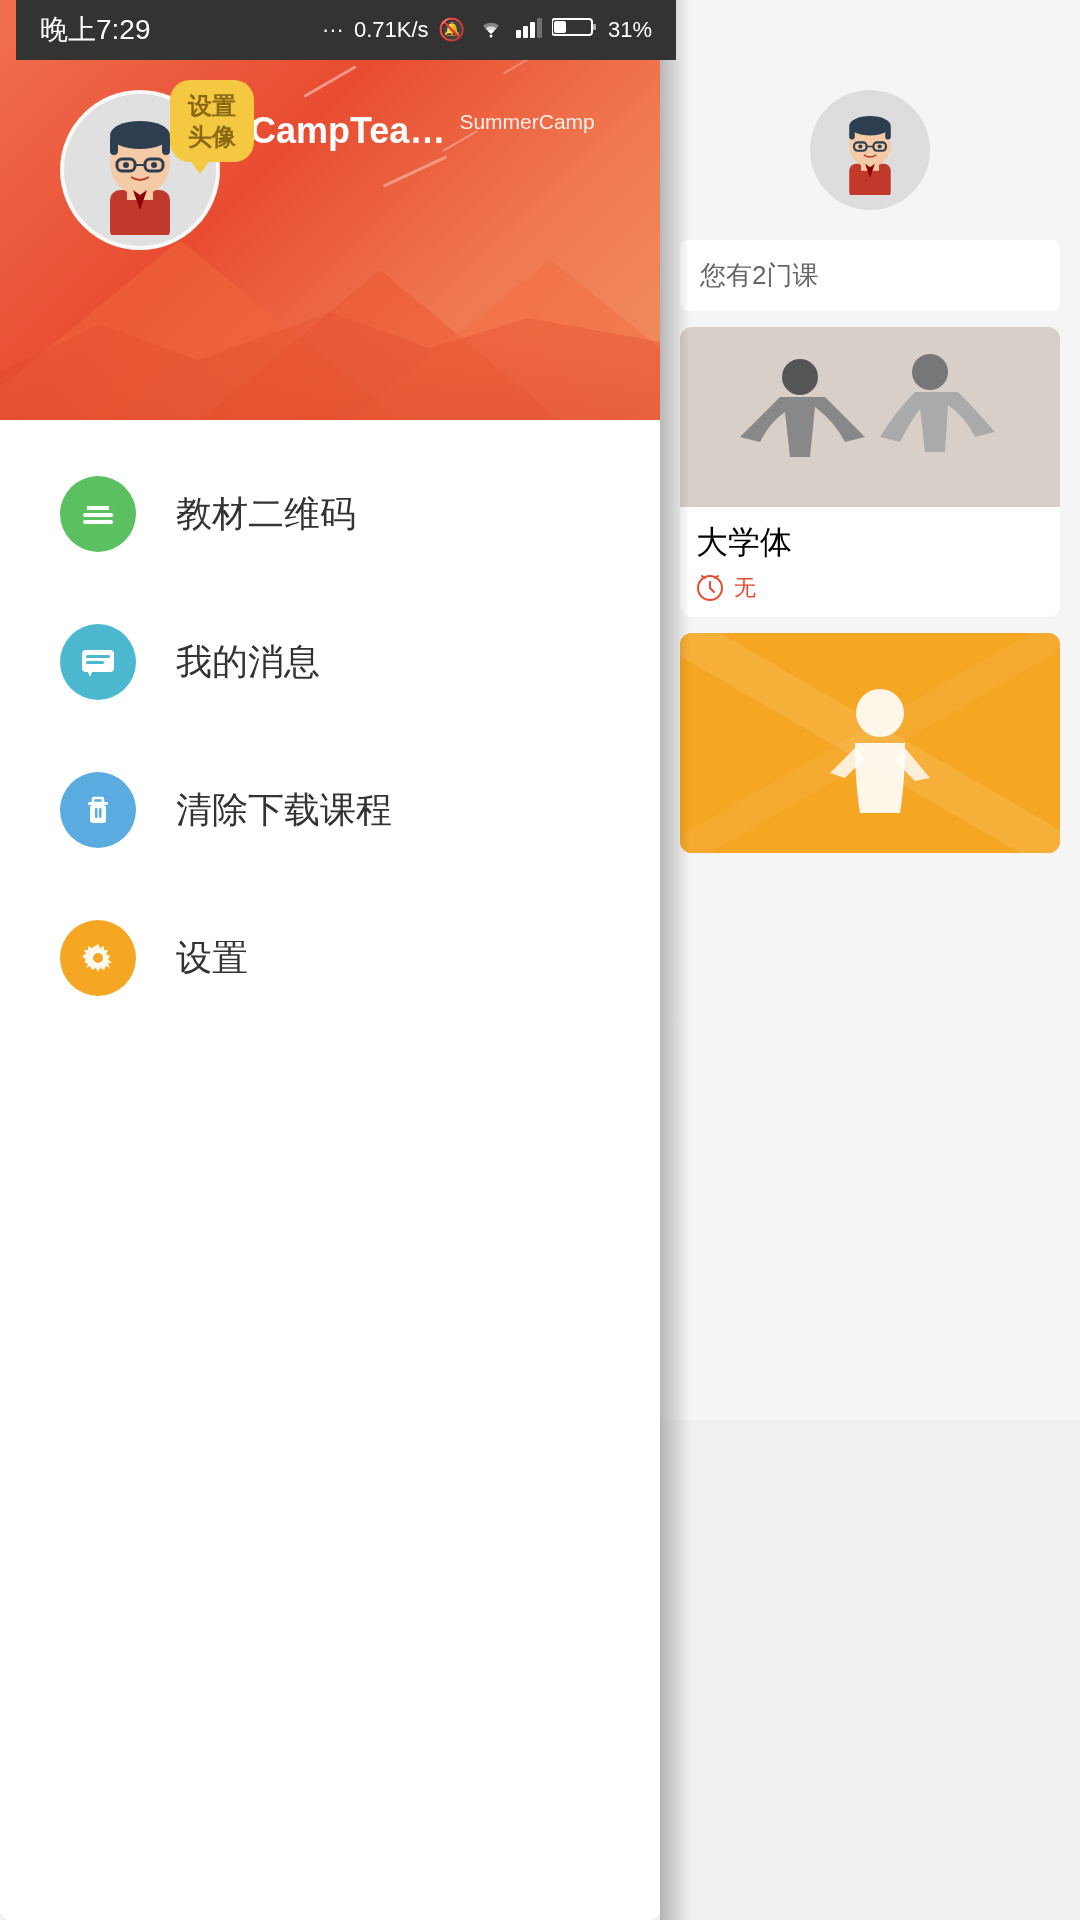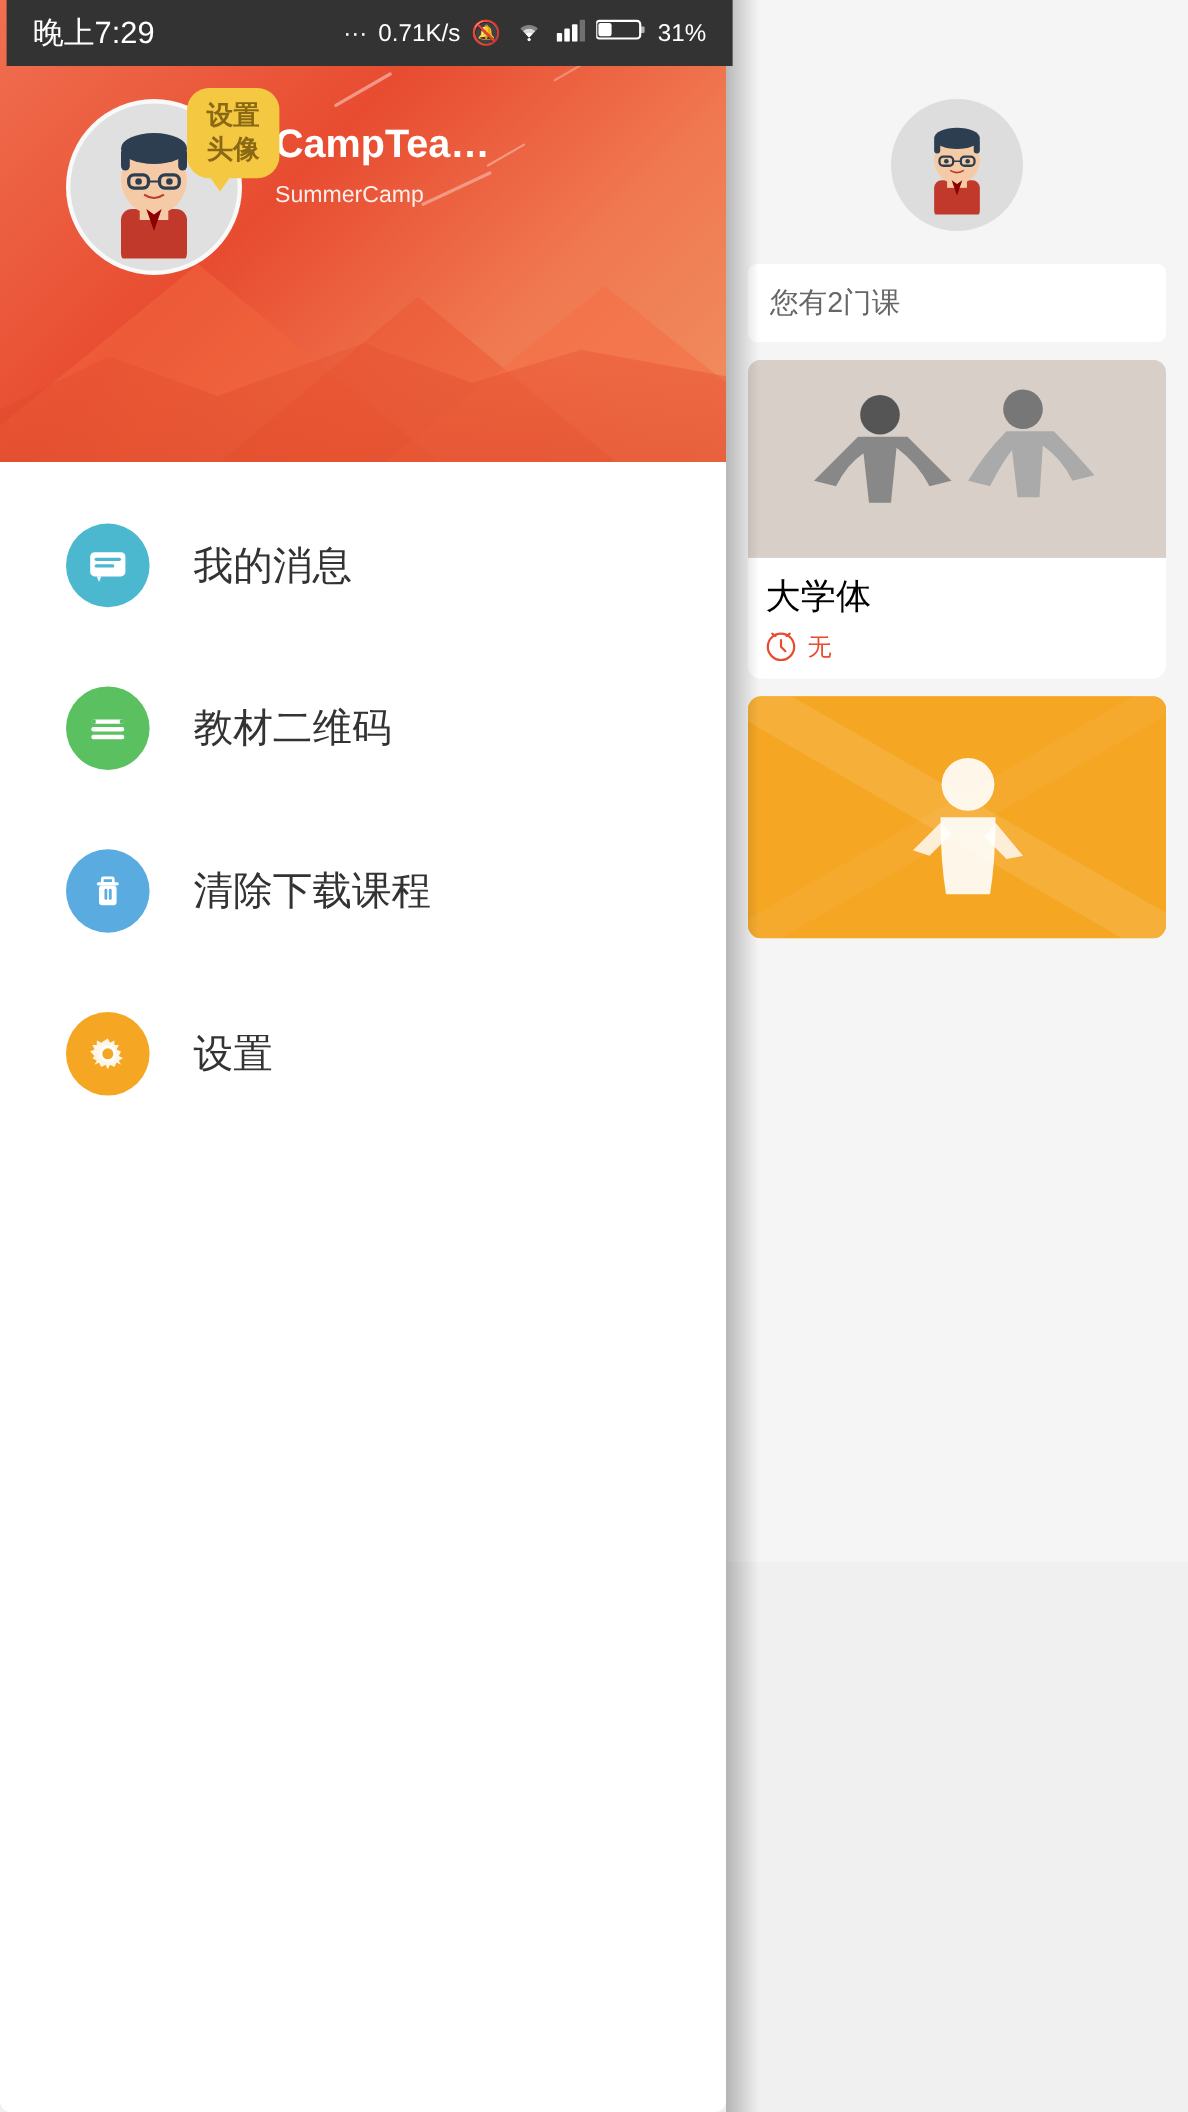--- a/index.html
+++ b/index.html
@@ -10,21 +10,21 @@
       height: 1920px;
       font-family: 'PingFang SC', 'Hiragino Sans GB', 'Microsoft YaHei', sans-serif;
       overflow: hidden;
       position: relative;
       background: #f0f0f0;
     }
 
     
     .status-bar {
       position: absolute;
-      top: 0; left: 6px;
+      top: 0; left: 16px;
       width: 660px;
       height: 60px;
       background: #333;
       display: flex;
       align-items: center;
       justify-content: space-between;
       padding: 0 24px;
       z-index: 100;
     }
     .status-time {
@@ -152,21 +152,21 @@
       bottom: -12px;
       left: 20px;
       border-left: 10px solid transparent;
       border-right: 10px solid transparent;
       border-top: 14px solid #f5c842;
     }
 
     .user-info {
       margin-top: 20px;
       display: flex;
-      flex-direction: column;
+      flex-direction: row;
       gap: 14px;
     }
     .user-name {
       font-size: 36px;
       color: #fff;
       font-weight: 600;
     }
     .user-org {
       font-size: 21px;
       color: rgba(255,255,255,0.9);
@@ -394,42 +394,42 @@
       <div class="user-info">
         <div class="user-name">CampTea…</div>
         <div class="user-org">SummerCamp</div>
       </div>
     </div>
   </div>
 
   <div class="drawer-menu">
 
     <div class="menu-item">
-      <div class="menu-icon menu-icon-blue">
-        <svg width="40" height="40" viewBox="0 0 40 40" fill="white">
-          <rect x="4" y="8" width="32" height="22" rx="4" fill="white"></rect>
-          <rect x="8" y="13" width="24" height="3" rx="1.5" fill="#4bb8d0"></rect>
-          <rect x="8" y="19" width="18" height="3" rx="1.5" fill="#4bb8d0"></rect>
-          <polygon points="10,30 14,30 12,35" fill="white"></polygon>
-        </svg>
-      </div>
-      <span class="menu-label">我的消息</span>
-    </div>
-
-    <div class="menu-item">
       <div class="menu-icon menu-icon-green">
         <svg width="40" height="40" viewBox="0 0 40 40" fill="white">
           <rect x="5" y="12" width="30" height="4" rx="2" fill="white"></rect>
           <rect x="5" y="19" width="30" height="4" rx="2" fill="white"></rect>
           <rect x="5" y="26" width="30" height="4" rx="2" fill="white"></rect>
           <rect x="5" y="12" width="4" height="4" rx="1" fill="#5bc060"></rect>
           <rect x="31" y="12" width="4" height="4" rx="1" fill="#5bc060"></rect>
         </svg>
       </div>
       <span class="menu-label">教材二维码</span>
+    </div>
+
+    <div class="menu-item">
+      <div class="menu-icon menu-icon-blue">
+        <svg width="40" height="40" viewBox="0 0 40 40" fill="white">
+          <rect x="4" y="8" width="32" height="22" rx="4" fill="white"></rect>
+          <rect x="8" y="13" width="24" height="3" rx="1.5" fill="#4bb8d0"></rect>
+          <rect x="8" y="19" width="18" height="3" rx="1.5" fill="#4bb8d0"></rect>
+          <polygon points="10,30 14,30 12,35" fill="white"></polygon>
+        </svg>
+      </div>
+      <span class="menu-label">我的消息</span>
     </div>
 
     <div class="menu-item">
       <div class="menu-icon menu-icon-blue2">
         <svg width="40" height="40" viewBox="0 0 40 40" fill="white">
           <rect x="10" y="12" width="20" height="3" rx="1.5" fill="white"></rect>
           <rect x="15" y="8" width="10" height="5" rx="1" fill="none" stroke="white" stroke-width="2.5"></rect>
           <rect x="12" y="15" width="16" height="18" rx="3" fill="white"></rect>
           <rect x="17" y="18" width="2.5" height="10" rx="1.25" fill="#5aabdf"></rect>
           <rect x="21" y="18" width="2.5" height="10" rx="1.25" fill="#5aabdf"></rect>

